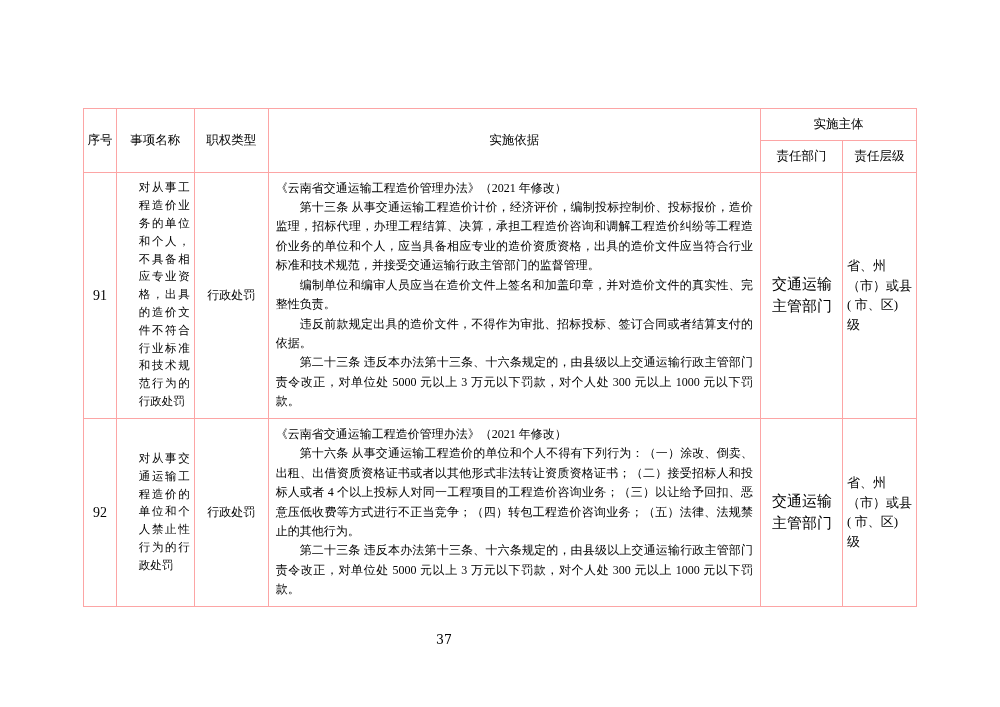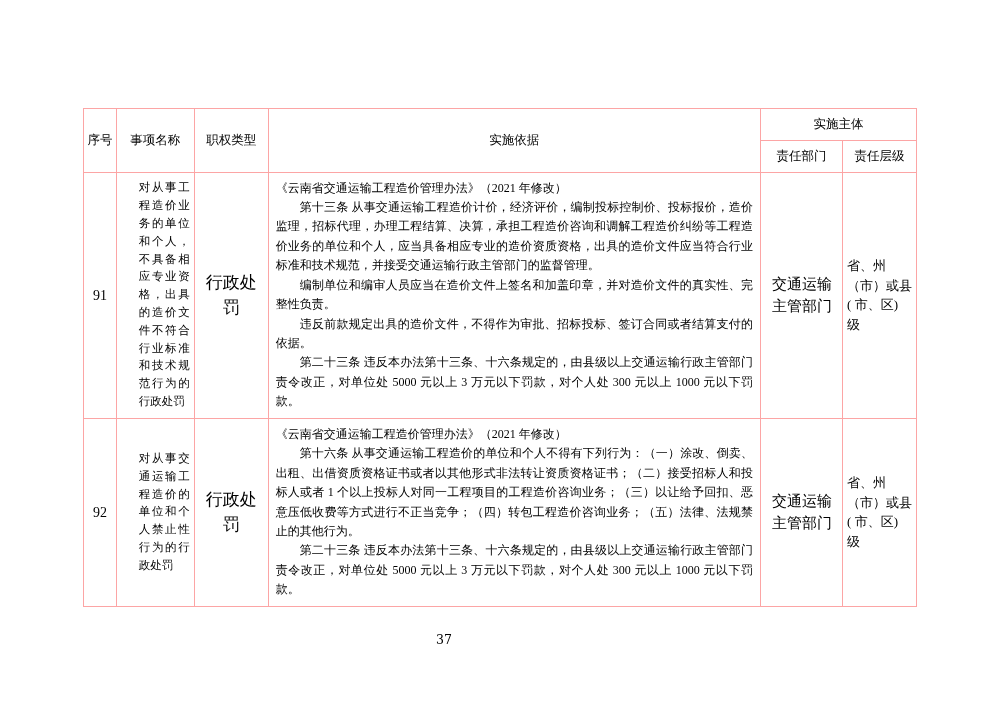--- a/index.html
+++ b/index.html
@@ -58,21 +58,21 @@
     font-size: 11.5px;
     line-height: 1.55;
     text-align: justify;
     text-justify: inter-ideograph;
     vertical-align: middle;
     padding-left: 22px;
     padding-right: 4px;
   }
   td.c-type {
     text-align: center;
-    font-size: 17px;
+    font-size: 12px;
   }
   td.c-basis {
     text-align: justify;
     text-justify: inter-ideograph;
     font-size: 12px;
     line-height: 1.62;
     padding: 6px 7px 6px 7px;
     vertical-align: middle;
   }
   td.c-basis p {
@@ -149,21 +149,21 @@
         <td class="c-dept">交通运输主管部门</td>
         <td class="c-level">省、州（市）或县( 市、区) 级</td>
       </tr>
 
       <tr>
         <td class="c-no">92</td>
         <td class="c-name">对从事交通运输工程造价的单位和个人禁止性行为的行政处罚</td>
         <td class="c-type">行政处罚</td>
         <td class="c-basis">
           <p>《云南省交通运输工程造价管理办法》（2021 年修改）</p>
-          <p class="ind">第十六条 从事交通运输工程造价的单位和个人不得有下列行为：（一）涂改、倒卖、出租、出借资质资格证书或者以其他形式非法转让资质资格证书；（二）接受招标人和投标人或者 1 个以上投标人对同一工程项目的工程造价咨询业务；（三）以让给予回扣、恶意压低收费等方式进行不正当竞争；（四）转包工程造价咨询业务；（五）法律、法规禁止的其他行为。</p>
+          <p class="ind">第十六条 从事交通运输工程造价的单位和个人不得有下列行为：（一）涂改、倒卖、出租、出借资质资格证书或者以其他形式非法转让资质资格证书；（二）接受招标人和投标人或者 4 个以上投标人对同一工程项目的工程造价咨询业务；（三）以让给予回扣、恶意压低收费等方式进行不正当竞争；（四）转包工程造价咨询业务；（五）法律、法规禁止的其他行为。</p>
           <p class="ind">第二十三条 违反本办法第十三条、十六条规定的，由县级以上交通运输行政主管部门责令改正，对单位处 5000 元以上 3 万元以下罚款，对个人处 300 元以上 1000 元以下罚款。</p>
         </td>
         <td class="c-dept">交通运输主管部门</td>
         <td class="c-level">省、州（市）或县( 市、区) 级</td>
       </tr>
     </tbody>
   </table>
 
   <div class="page-number">37</div>
 </div>

